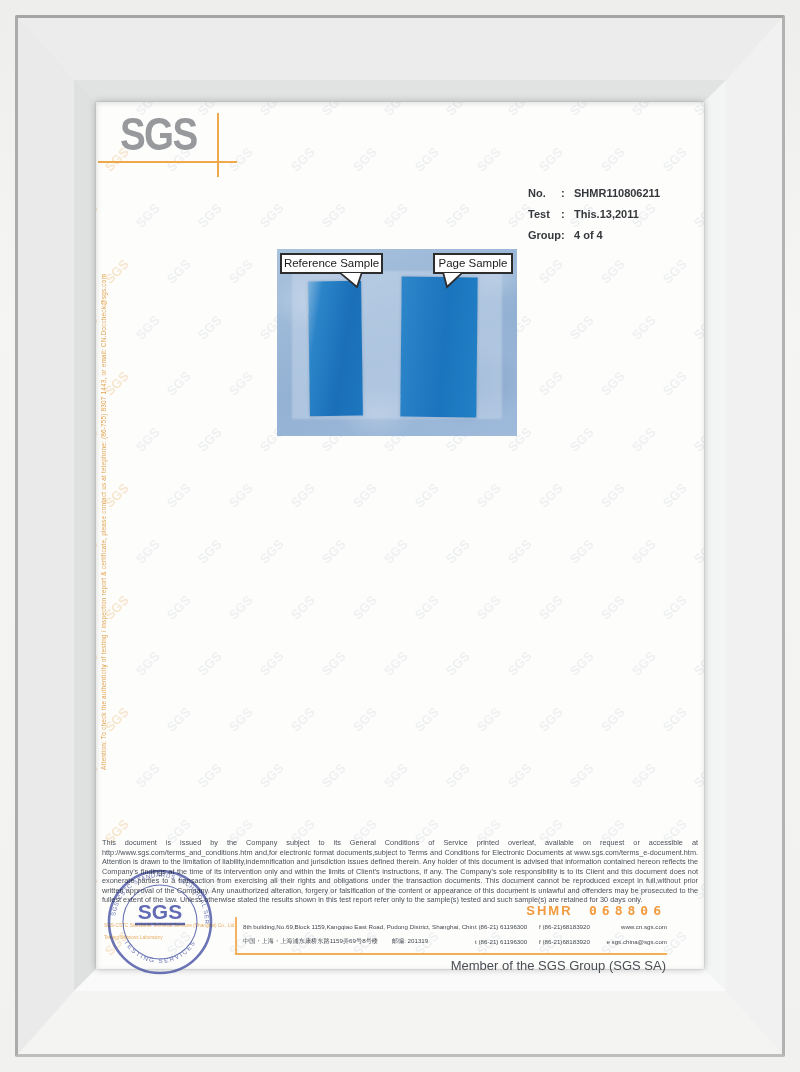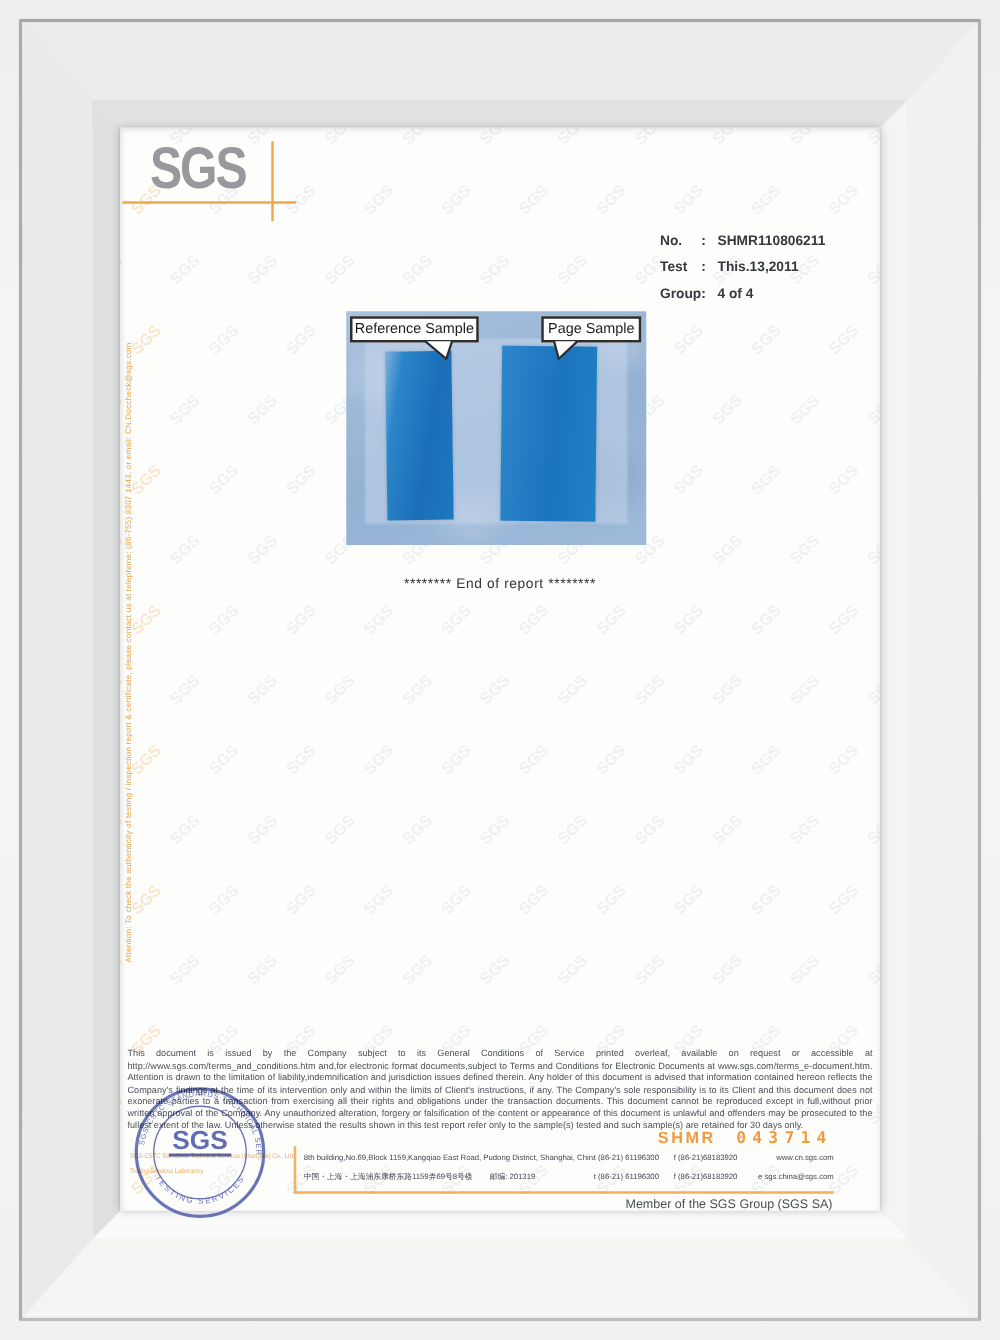--- a/index.html
+++ b/index.html
@@ -65,21 +65,21 @@
   .contacts{position:absolute;left:147px;top:817px;width:424px;font-size:6.2px;color:#42474e;z-index:3;}
   .crow{display:flex;height:15px;align-items:center;}
   .c-addr{width:232px;white-space:nowrap;overflow:hidden;}
   .c-post{margin-left:12px;}
   .c-tel{width:64px;} .c-fax{width:66px;}
   .c-web{flex:1;text-align:right;white-space:nowrap;}
   .shmr{position:absolute;right:38px;top:799px;z-index:3;white-space:nowrap;}
   .shmr .pfx{font-size:13px;font-weight:700;letter-spacing:2px;color:var(--code_orange);}
   .shmr .num{font-family:"DejaVu Sans Mono",monospace;font-size:13px;font-weight:700;letter-spacing:5px;margin-left:12px;color:var(--code_orange);}
   .f-rule{position:absolute;left:139px;top:851px;width:432px;height:1.6px;background:rgba(240,166,70,.9);z-index:3;}
-  .member{position:absolute;right:38px;top:856px;font-size:10px;color:#4a4f55;z-index:3;}
+  .member{position:absolute;right:38px;top:856px;font-size:13px;color:#4a4f55;z-index:3;}
 </style>
 </head>
 <body style="--accent_orange: #EFA94A; --logo_gray: #97999C; --stamp_blue: #4A56A6; --code_orange: #F29A3E; --fabric_blue: #1B74BD; --photo_blue: #9FB9D8; --legal_gray: #4B5058;">
 
 <div class="scene">
   <div class="frame-line"></div>
   <div class="frame-bevel"></div>
   <div class="frame-lip"></div>
 
   <div class="paper">
@@ -288,21 +288,20 @@
         <svg class="tail tail-ref" width="26" height="17" viewBox="0 0 26 17">
           <polygon points="1,0 24,0 19,15" fill="#ffffff" stroke="#2d2d2d" stroke-width="1.8"></polygon>
         </svg>
       </div>
       <div class="callout callout-test">
         <span>Page Sample</span>
         <svg class="tail tail-test" width="24" height="17" viewBox="0 0 24 17">
           <polygon points="2,0 22,0 6,15" fill="#ffffff" stroke="#2d2d2d" stroke-width="1.8"></polygon>
         </svg>
       </div>
-      <div class="endline">******** End of report ********</div>
 
       <div class="side-note">Attention: To check the authenticity of testing / inspection report &amp; certificate, please contact us at telephone: (86-755) 8307 1443, or email: CN.Doccheck@sgs.com</div>
 
       <div class="legal">This document is issued by the Company subject to its General Conditions of Service printed overleaf, available on request or accessible at http://www.sgs.com/terms_and_conditions.htm and,for electronic format documents,subject to Terms and Conditions for Electronic Documents at www.sgs.com/terms_e-document.htm. Attention is drawn to the limitation of liability,indemnification and jurisdiction issues defined therein. Any holder of this document is advised that information contained hereon reflects the Company's findings at the time of its intervention only and within the limits of Client's instructions, if any. The Company's sole responsibility is to its Client and this document does not exonerate parties to a transaction from exercising all their rights and obligations under the transaction documents. This document cannot be reproduced except in full,without prior written approval of the Company. Any unauthorized alteration, forgery or falsification of the content or appearance of this document is unlawful and offenders may be prosecuted to the fullest extent of the law. Unless otherwise stated the results shown in this test report refer only to the sample(s) tested and such sample(s) are retained for 30 days only.</div>
 
       <svg class="stamp" width="116" height="110" viewBox="0 0 116 110">
         <g stroke="#4A56A6" fill="none">
           <circle cx="58" cy="55" r="51" stroke-width="2.6"></circle>
           <circle cx="58" cy="55" r="37" stroke-width="1.1"></circle>
         </g>
@@ -337,19 +336,19 @@
             <span class="c-post">邮编: 201319</span>
           </span>
           <span class="c-tel">t (86-21) 61196300</span>
           <span class="c-fax">f (86-21)68183920</span>
           <span class="c-web">e  sgs.china@sgs.com</span>
         </div>
       </div>
 
       <div class="shmr">
         <span class="pfx">SHMR</span>
-        <span class="num">043714</span>
+        <span class="num">068806</span>
       </div>
       <div class="f-rule"></div>
       <div class="member">Member of the SGS Group (SGS SA)</div>
     </div>
   </div>
 </div>
 
 </body></html>

